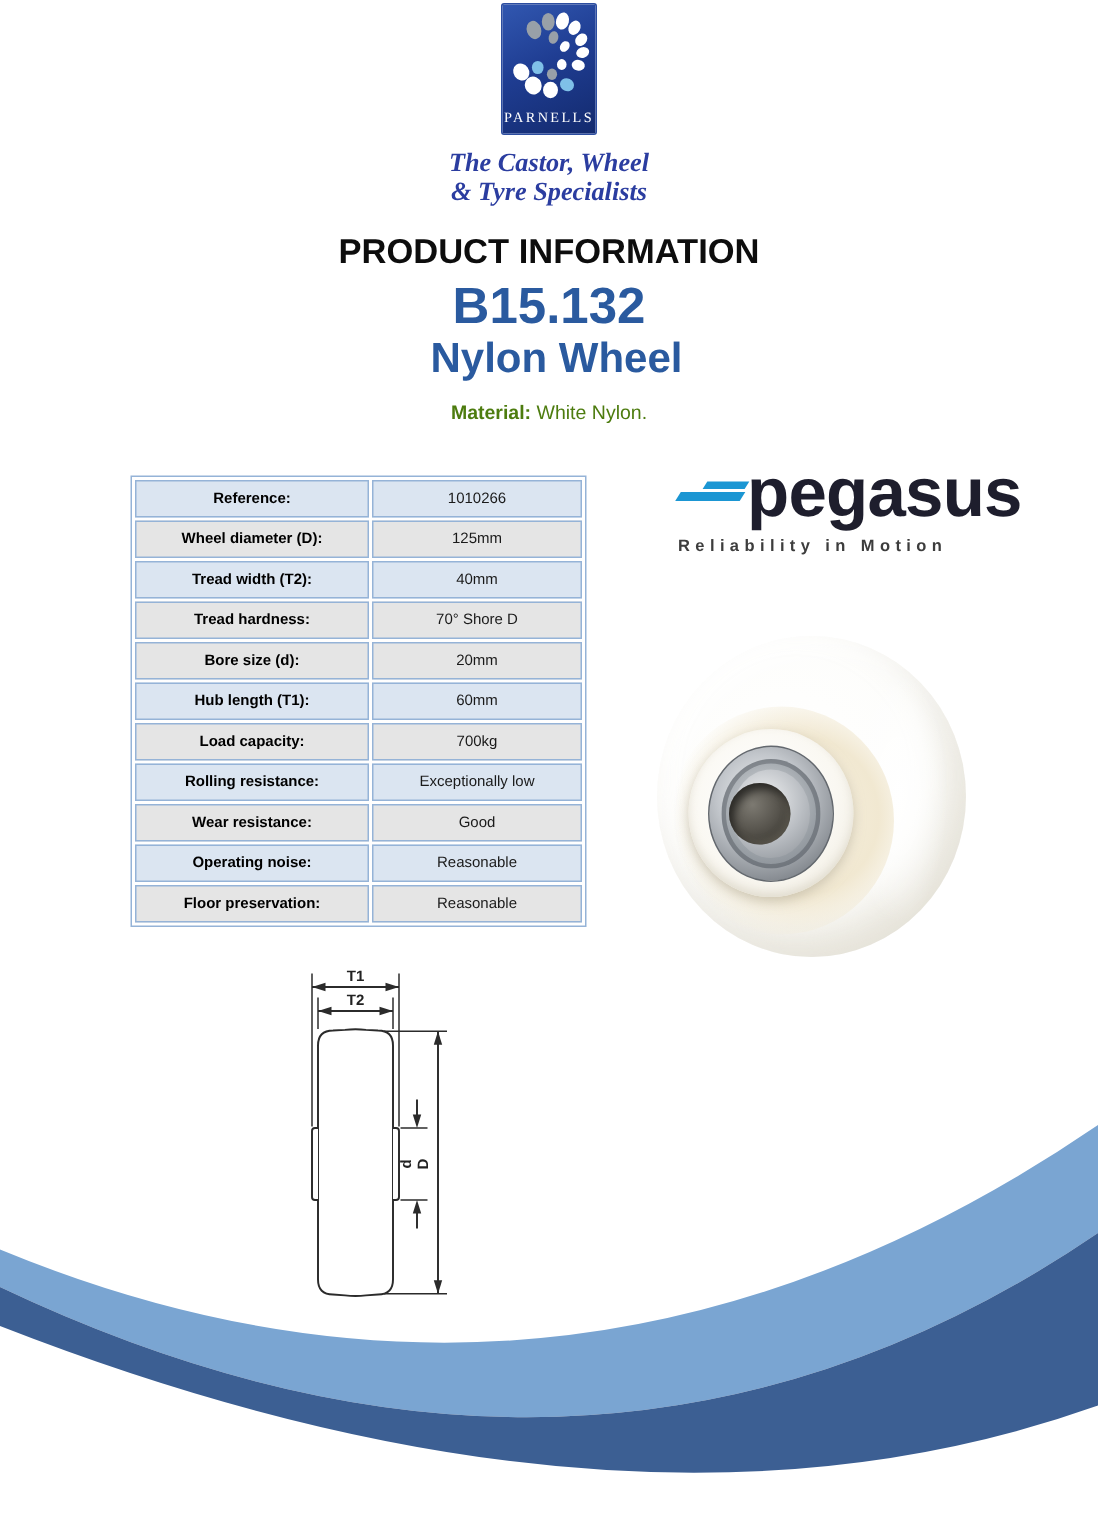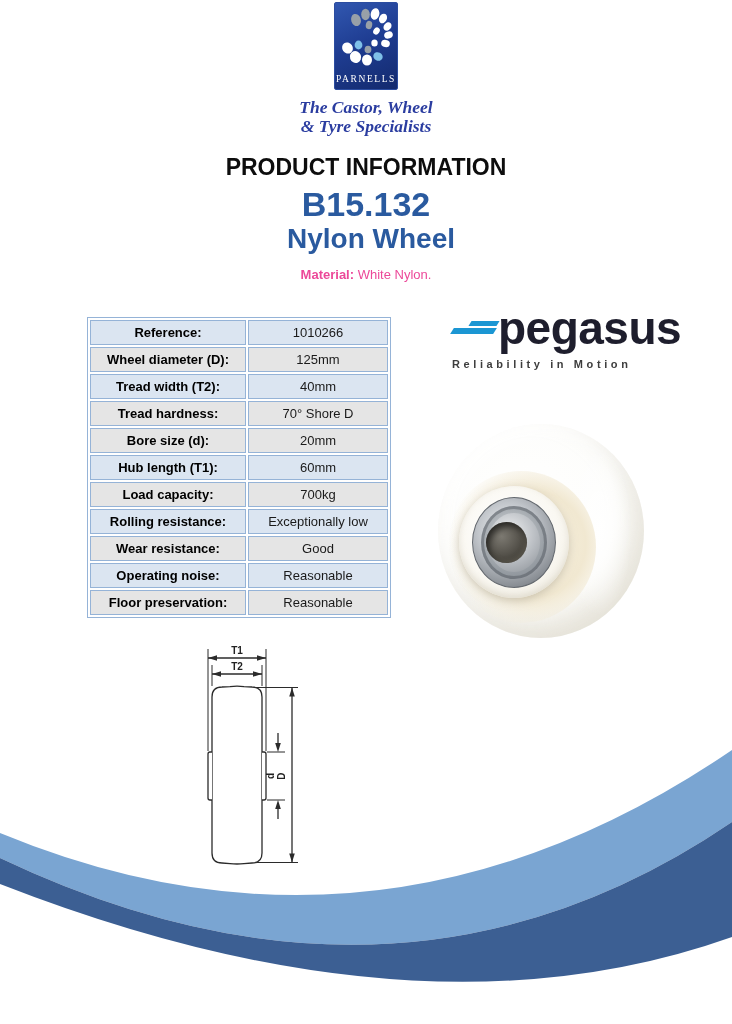--- a/index.html
+++ b/index.html
@@ -24,31 +24,31 @@
   }
   .tagline{
     margin-top:4px;font-family:"Liberation Serif",serif;font-style:italic;
     font-weight:bold;font-size:17.5px;line-height:19px;color:#2b3da0;
   }
   
   .titles{position:absolute;top:154px;left:0;width:100%;text-align:center;z-index:2;}
   .main-title{margin:0;font-size:23px;line-height:26px;font-weight:bold;color:#0d0d0d;}
   .product-code{margin:10px 0 0 0;font-size:34px;line-height:28px;font-weight:bold;color:#2a5a9f;}
   .product-name{margin:5px 0 0 10px;font-size:28px;line-height:32px;font-weight:bold;color:#2a5a9f;}
-  .material-line{margin:12px 0 0 0;font-size:13px;color:#ec4899;}
+  .material-line{margin:12px 0 0 0;font-size:13px;color:#4d7c0f;}
   .material-line .b{font-weight:bold;}
   
   .spec-table{
     position:absolute;left:87px;top:317px;width:304px;z-index:2;
     border-collapse:separate;border-spacing:2px;
     background:#ffffff;border:1px solid #95b3d7;
   }
   .spec-table td{
     border:1px solid #95b3d7;height:23px;text-align:center;vertical-align:middle;
-    font-size:13px;padding:0 4px;
+    font-size:10px;padding:0 4px;
   }
   .spec-table td.label{width:146px;font-weight:bold;color:#000;}
   .spec-table td.value{color:#1a1a1a;}
   .row-light td{background:#dbe5f1;}
   .row-dark  td{background:#e5e5e5;}
   
   .pegasus{position:absolute;left:450px;top:314px;width:195px;height:60px;z-index:2;}
   .stripe{position:absolute;background:#1b96d3;transform:skewX(-32deg);}
   .stripe-1{left:20px;top:7px;width:28px;height:5px;}
   .stripe-2{left:2px;top:14px;width:43px;height:6px;}

